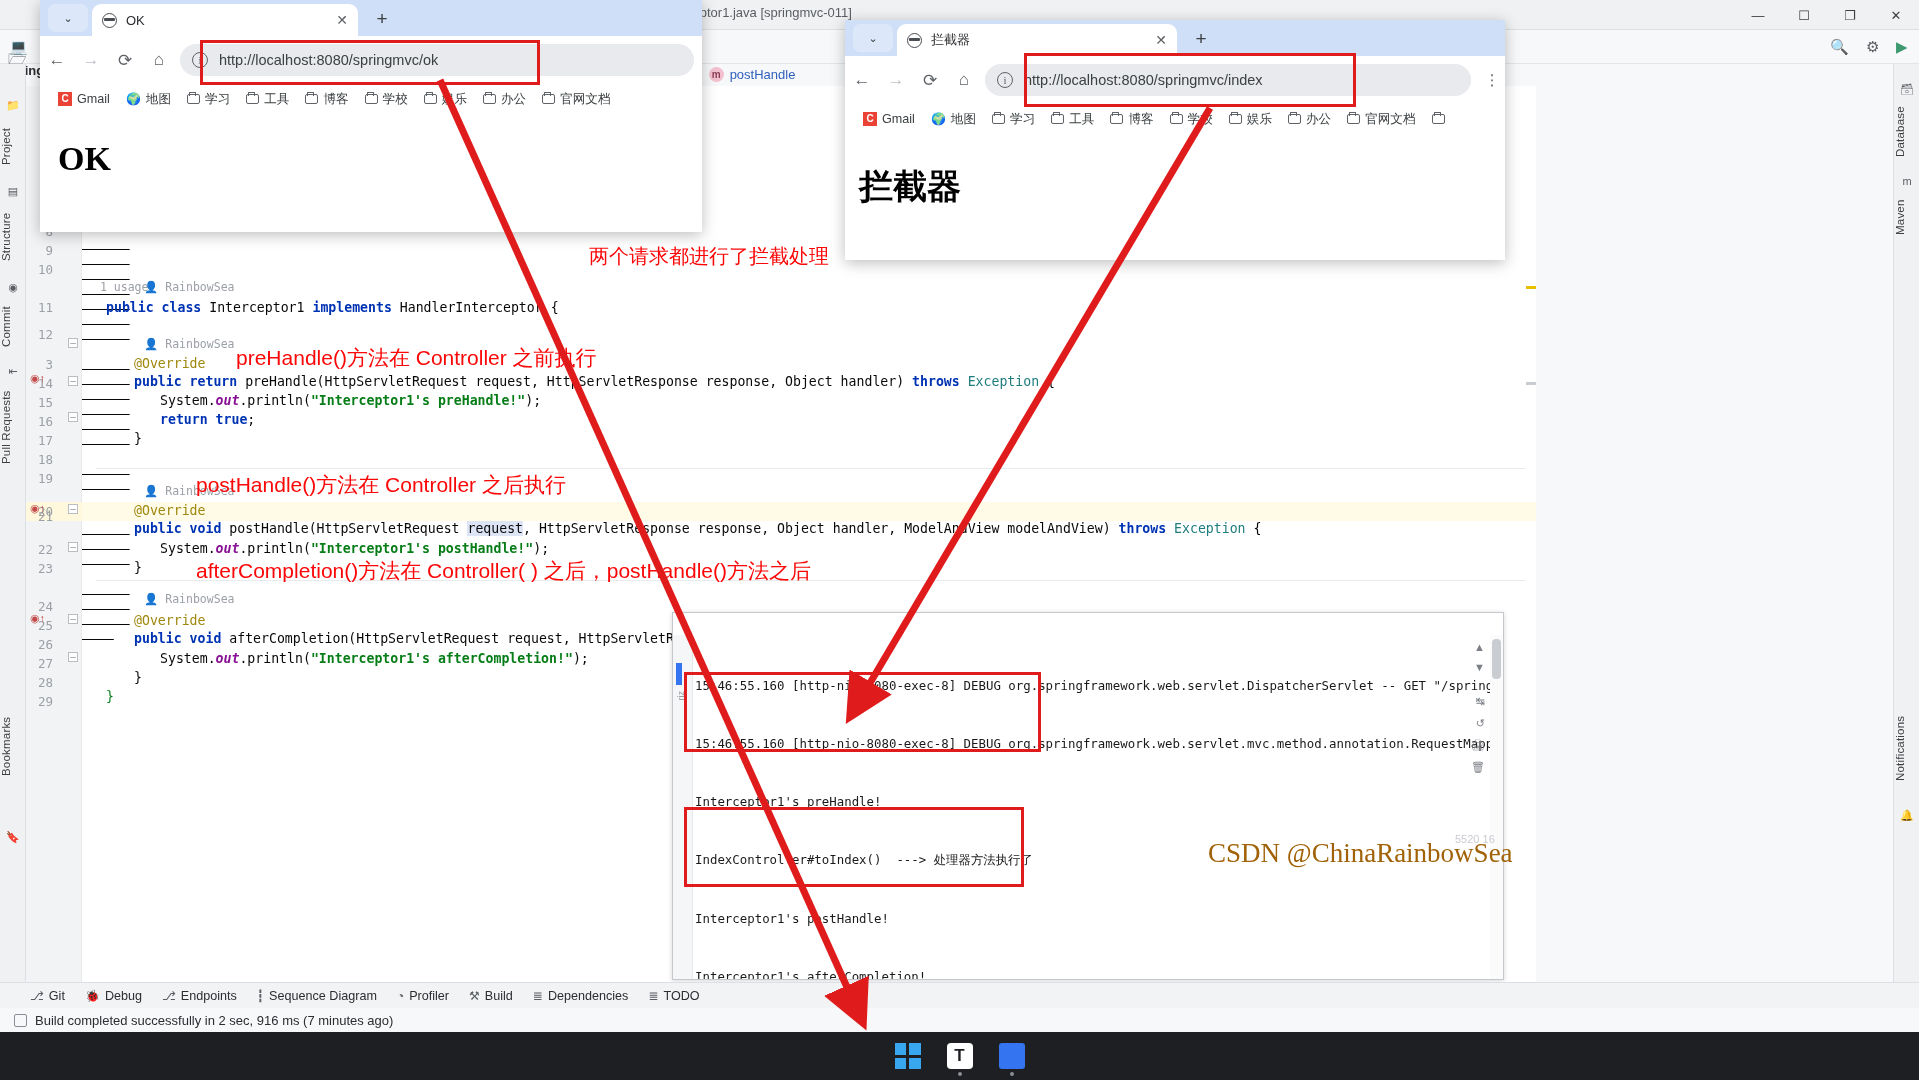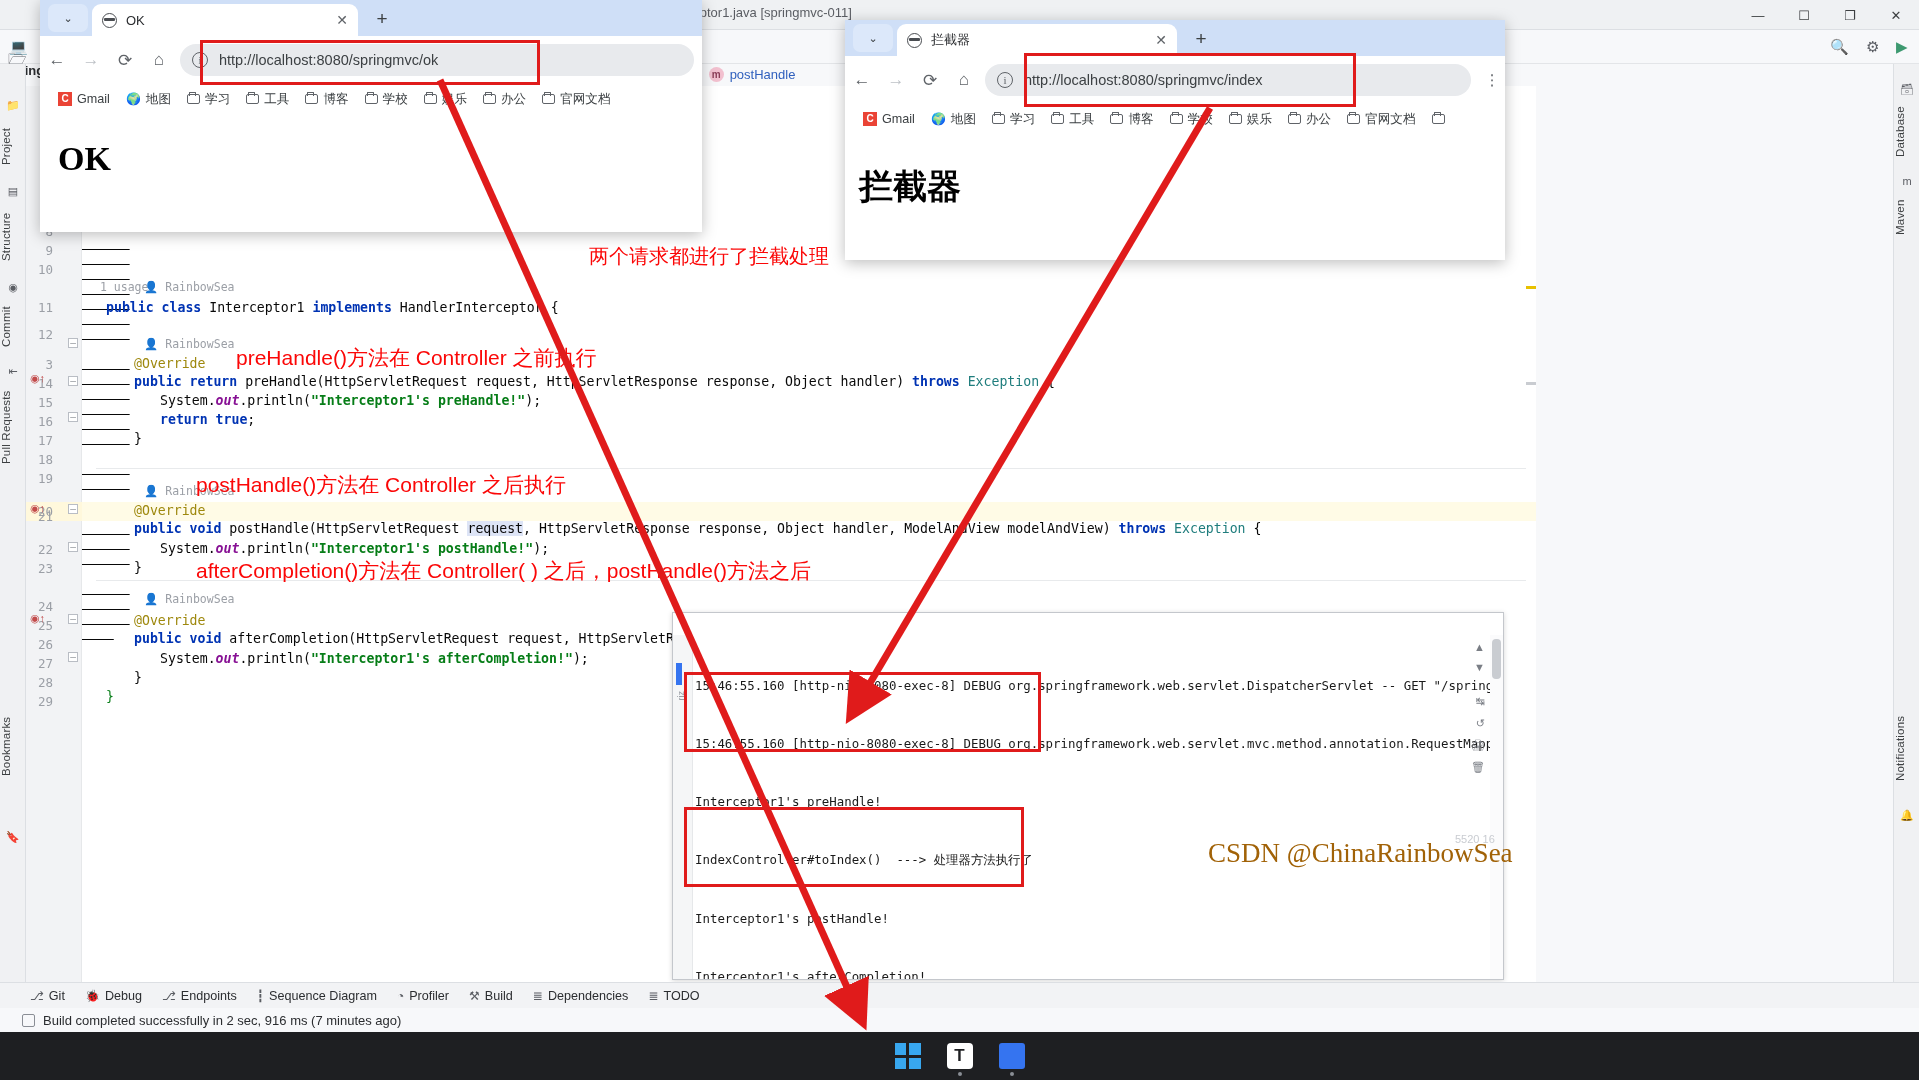--- a/index.html
+++ b/index.html
@@ -186,21 +186,21 @@
     position:absolute; left:0; top:982px; width:1919px; height:26px;
     background:#f2f3f5; border-top:1px solid #dcdfe3;
     display:flex; align-items:center; gap:20px; padding-left:30px;
     font-size:12.6px; color:#2b2d30;
   }
   .bt-item { display:flex; align-items:center; gap:5px; white-space:nowrap; }
   .bt-ico { font-size:12px; color:#5a5d63; }
   #status-bar {
     position:absolute; left:0; top:1008px; width:1919px; height:24px;
     background:#f7f8fa;
-    display:flex; align-items:center; gap:8px; padding-left:22px;
+    display:flex; align-items:center; gap:8px; padding-left:14px;
     font-size:13px; color:#2b2d30;
   }
   #status-ico {
     width:13px; height:13px; border:1px solid #8a8e95; border-radius:2px;
   }
 
   
   #taskbar {
     position:absolute; left:0; top:1032px; width:1919px; height:48px;
     background:#1e1f22;

